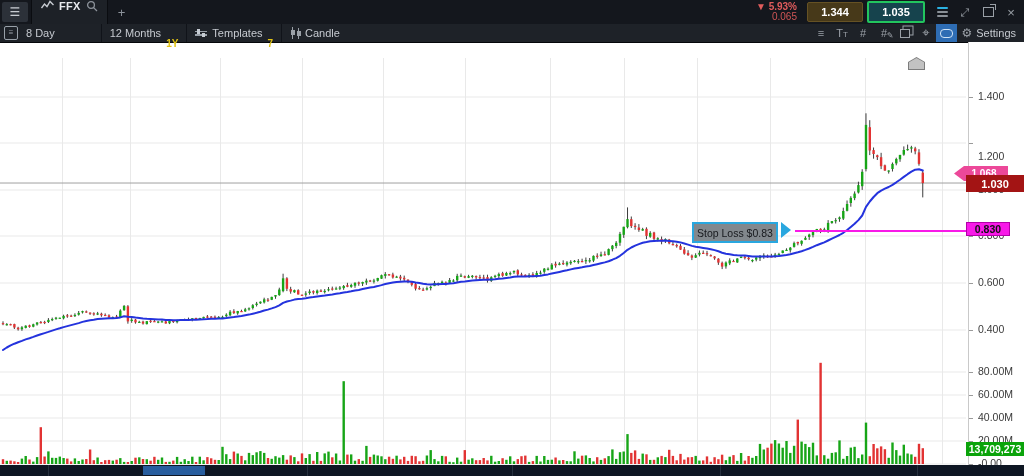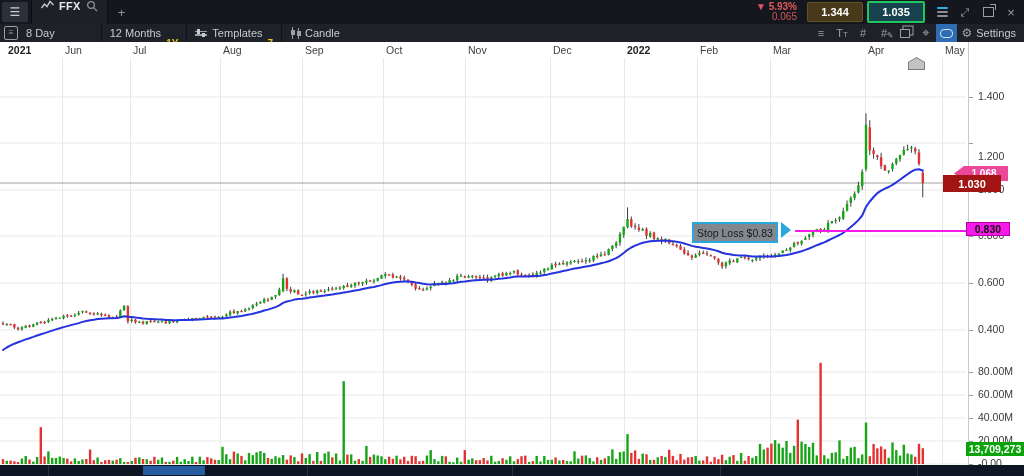--- a/index.html
+++ b/index.html
@@ -62,21 +62,21 @@
   .mlabel.bold{font-weight:bold;color:#222;}
   #chart-svg{position:absolute;left:0;top:58px;}
   #right-axis{position:absolute;left:968px;top:42px;width:56px;height:423px;background:#fff;border-left:1px solid #c9c9c9;}
   .axlabel{position:absolute;left:9px;font-size:10.5px;color:#3a3a3a;white-space:nowrap;}
   .axtick{position:absolute;left:0;width:4px;height:1px;background:#9a9a9a;}
 
   
   .price-tag{position:absolute;display:flex;align-items:center;justify-content:center;color:#fff;font-weight:bold;}
   #tag-ma{left:954px;top:166px;width:54px;height:15px;background:#ec4899;font-size:10px;z-index:3;
     clip-path:polygon(0 50%,10px 0,100% 0,100% 100%,10px 100%);padding-left:6px;box-sizing:border-box;}
-  #tag-last{left:943px;top:175px;width:58px;height:17px;background:#a31414;font-size:11px;z-index:4;}
+  #tag-last{left:966px;top:175px;width:58px;height:17px;background:#a31414;font-size:11px;z-index:4;}
   #tag-stop{left:966px;top:222px;width:44px;height:14px;background:#f81ae8;border:1px solid #b300a8;color:#111;
     font-size:10.5px;z-index:4;box-sizing:border-box;}
   #tag-vol{left:966px;top:442px;width:58px;height:14px;background:#0aa30a;font-size:10.5px;z-index:4;}
   #stop-line{position:absolute;left:795px;top:230px;width:171px;height:2px;background:#f81ae8;z-index:2;}
   #stop-callout{position:absolute;left:692px;top:222px;height:17px;background:#82888d;border:2px solid #29a7df;
     color:#17191d;font-size:10.5px;display:flex;align-items:center;padding:0 3px;z-index:3;white-space:nowrap;}
   #stop-callout-arrow{position:absolute;left:781px;top:222px;width:0;height:0;z-index:3;
     border-top:8px solid transparent;border-bottom:8px solid transparent;border-left:10px solid #29a7df;}
   #home-marker{position:absolute;left:908px;top:57px;width:17px;height:13px;z-index:2;cursor:pointer;
     background:#7c7c7c;clip-path:polygon(50% 0,100% 38%,100% 100%,0 100%,0 38%);}
@@ -191,35 +191,20 @@
     </div>
     <div class="tool-btn active">
       <span class="sel-rect"></span>
     </div>
     <div class="settings-btn">
       <span style="color:#9aa0a7;font-size:12px;">⚙</span>
       <span>Settings</span>
     </div>
   </div>
 
-  <div id="date-strip">
-      <div class="mlabel bold" style="left: 8px;">2021</div>
-      <div class="mlabel" style="left: 65px;">Jun</div>
-      <div class="mlabel" style="left: 133px;">Jul</div>
-      <div class="mlabel" style="left: 223px;">Aug</div>
-      <div class="mlabel" style="left: 305px;">Sep</div>
-      <div class="mlabel" style="left: 386px;">Oct</div>
-      <div class="mlabel" style="left: 468px;">Nov</div>
-      <div class="mlabel" style="left: 553px;">Dec</div>
-      <div class="mlabel bold" style="left: 627px;">2022</div>
-      <div class="mlabel" style="left: 700px;">Feb</div>
-      <div class="mlabel" style="left: 773px;">Mar</div>
-      <div class="mlabel" style="left: 868px;">Apr</div>
-      <div class="mlabel" style="left: 945px;">May</div>
-    </div>
   <svg id="chart-svg" width="966" height="407">
       <line x1="62.5" y1="0" x2="62.5" y2="406" stroke="#e9e9e9" stroke-width="1"></line>
       <line x1="130.5" y1="0" x2="130.5" y2="406" stroke="#e9e9e9" stroke-width="1"></line>
       <line x1="220.5" y1="0" x2="220.5" y2="406" stroke="#e9e9e9" stroke-width="1"></line>
       <line x1="302.5" y1="0" x2="302.5" y2="406" stroke="#e9e9e9" stroke-width="1"></line>
       <line x1="383.5" y1="0" x2="383.5" y2="406" stroke="#e9e9e9" stroke-width="1"></line>
       <line x1="465.5" y1="0" x2="465.5" y2="406" stroke="#e9e9e9" stroke-width="1"></line>
       <line x1="550.5" y1="0" x2="550.5" y2="406" stroke="#e9e9e9" stroke-width="1"></line>
       <line x1="624.5" y1="0" x2="624.5" y2="406" stroke="#e9e9e9" stroke-width="1"></line>
       <line x1="697.5" y1="0" x2="697.5" y2="406" stroke="#e9e9e9" stroke-width="1"></line>

